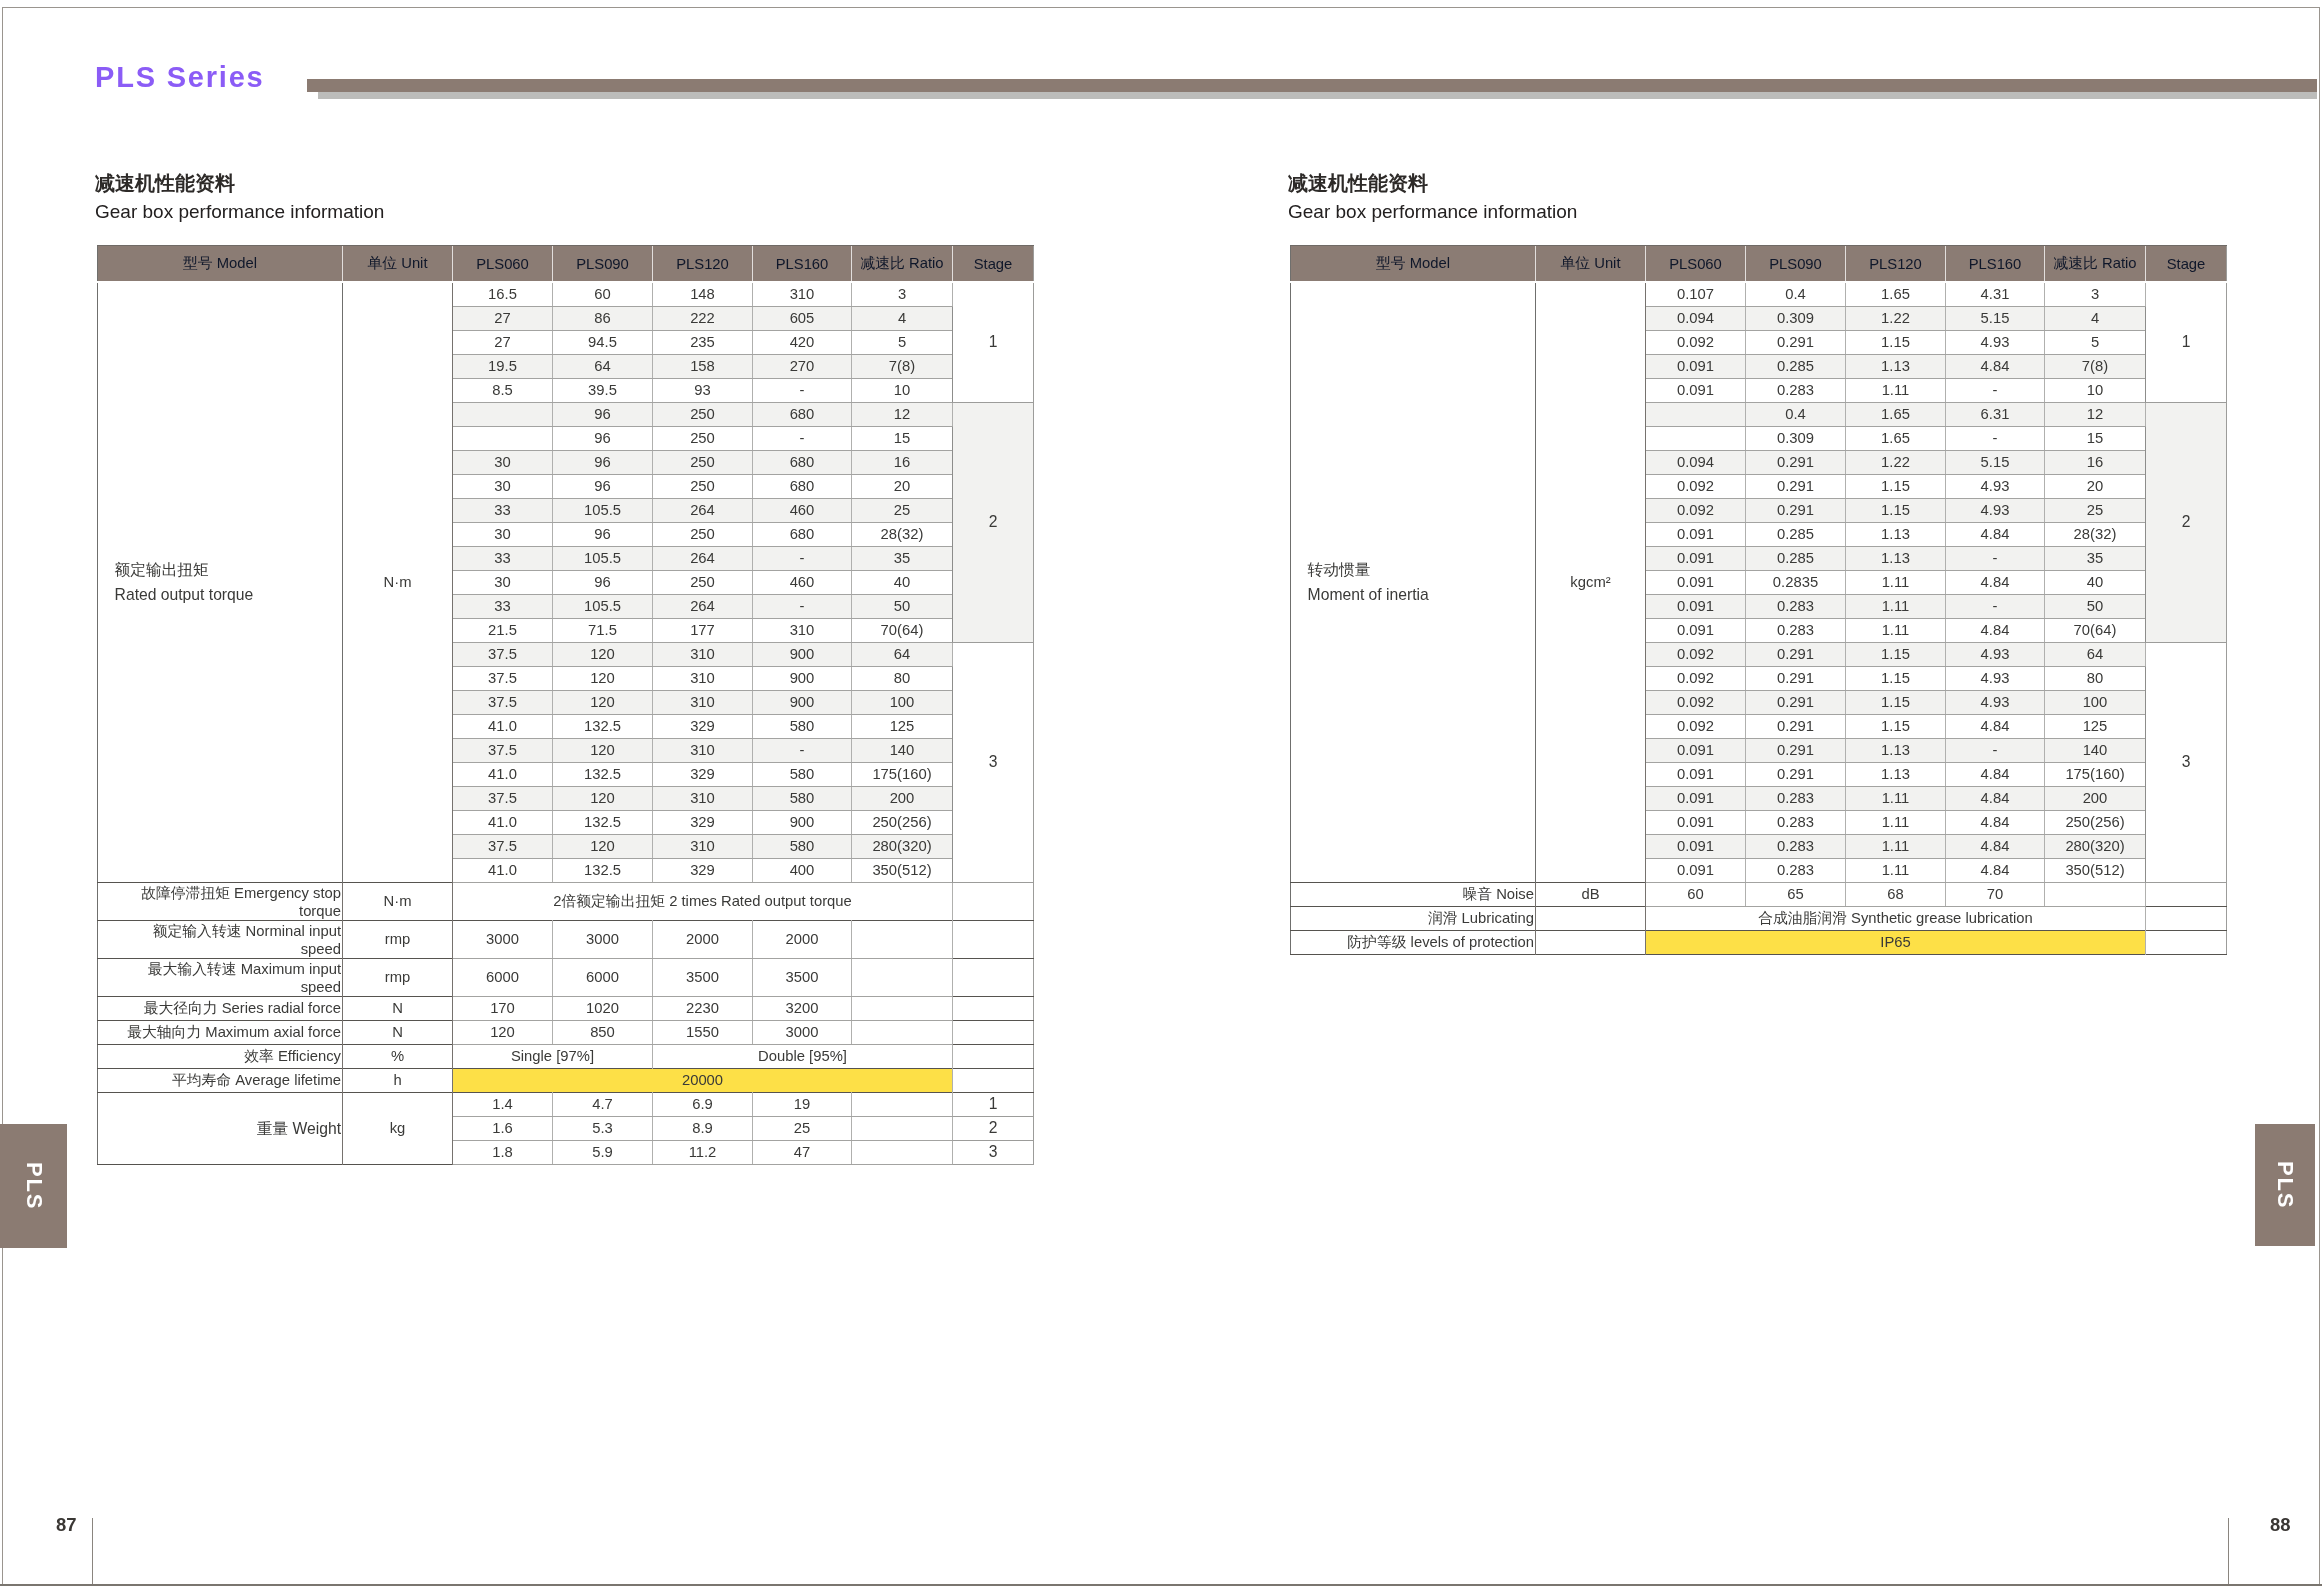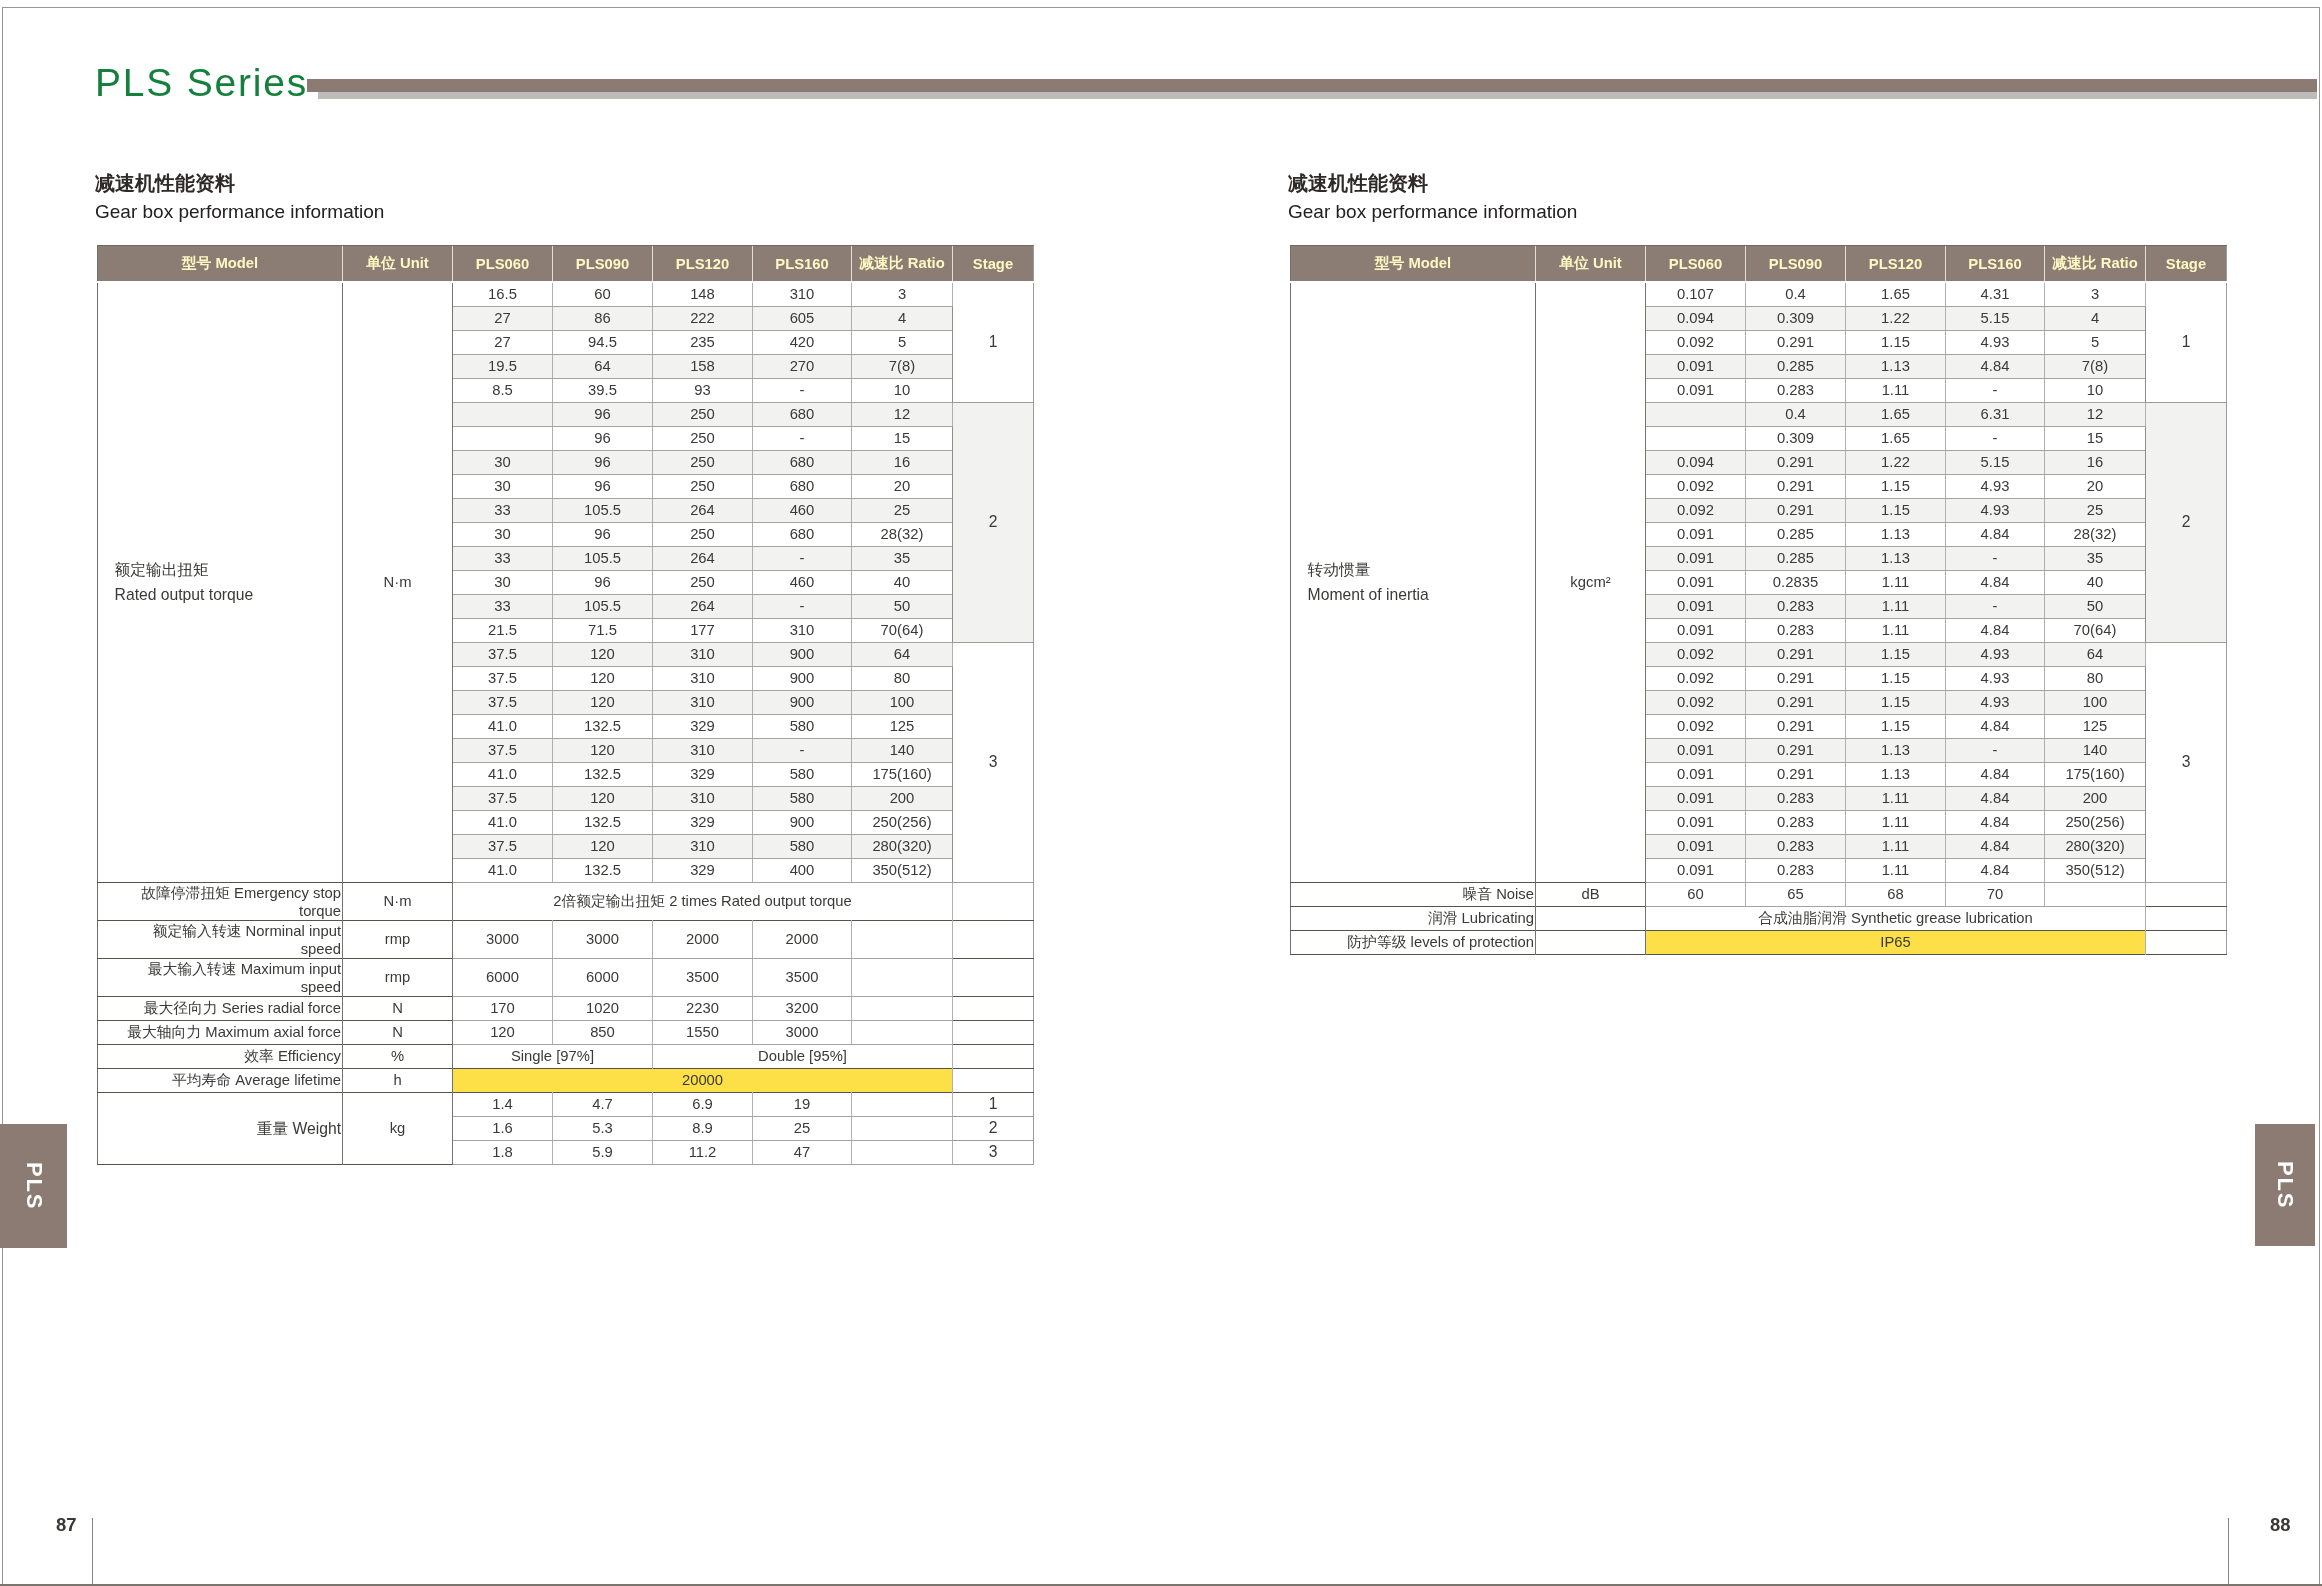--- a/index.html
+++ b/index.html
@@ -10,38 +10,38 @@
   }
   
   .frame-line{position:absolute;background:#9a958f;}
   .frame-top{left:2.8px;top:7.4px;right:2.8px;height:0.9px;}
   .frame-left{left:1.8px;top:7.4px;width:0.9px;height:1577px;}
   .frame-right{left:2319px;top:7.4px;width:0.9px;height:1577px;}
   .frame-bottom{left:0;top:1584px;width:2322px;height:1.8px;background:#7a756f;}
 
   
   .page-title{
-    position:absolute;left:95px;top:61px;font-size:39px;font-weight:normal;
-    color:#15803d;letter-spacing:1.8px;white-space:nowrap;
+    position:absolute;left:95px;top:61px;font-size:29px;font-weight:bold;
+    color:#8b5cf6;letter-spacing:1.8px;white-space:nowrap;
   }
   .title-bar-brown{position:absolute;left:307px;top:79px;width:2010px;height:13px;background:#8b7b72;}
   .title-bar-gray{position:absolute;left:318px;top:92px;width:1999px;height:6.5px;background:#bcbcba;}
 
   
   .sec-head-cn{position:absolute;font-size:20px;font-weight:bold;color:#2d2a28;}
   .sec-head-en{position:absolute;font-size:19px;color:#232020;}
 
   
   .perf-table{
     position:absolute;border-collapse:collapse;table-layout:fixed;width:935px;
     font-size:14.8px;color:#3a3a38;
     border-left:0.9px solid #6f6f6d;border-right:0.9px solid #9c9c9a;border-bottom:1.8px solid #55524e;
   }
   .perf-table th{
-    background:#8b7c74;color:#fef9c3;font-weight:bold;font-size:14.8px;height:33px;
+    background:#8b7c74;color:#0f172a;font-weight:normal;font-size:14.8px;height:33px;
     border-left:0.9px solid rgba(255,255,255,.75);border-top:0.9px solid #6f6a66;
     border-bottom:2.8px solid #ffffff;
     margin-top:44px;
   }
   .perf-table th:first-child{border-left:none;}
   .perf-table td{height:24px;text-align:center;vertical-align:middle;box-sizing:border-box;}
   td.v{border:0.9px solid #b0b0ae;border-top:0.9px solid #a3a3a1;border-bottom:0.9px solid #a3a3a1;}
   tr.alt td.v, tr.alt td.r{background:#f2f2f0;}
   td.r{border:0.9px solid #b0b0ae;border-top:0.9px solid #a3a3a1;border-bottom:0.9px solid #a3a3a1;}
   td.model-cell{

